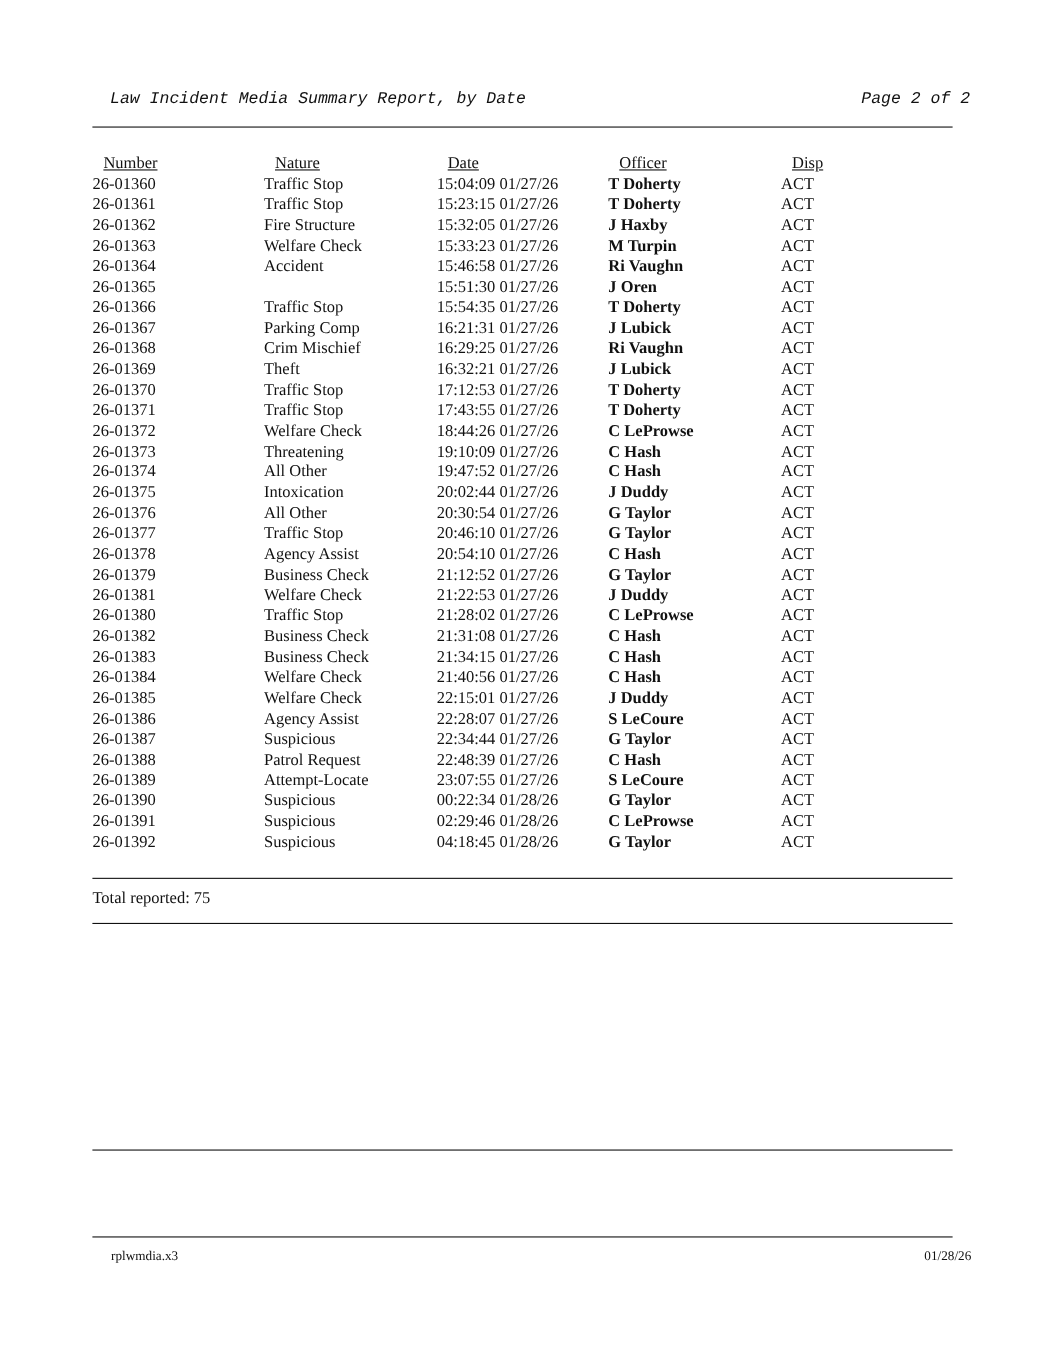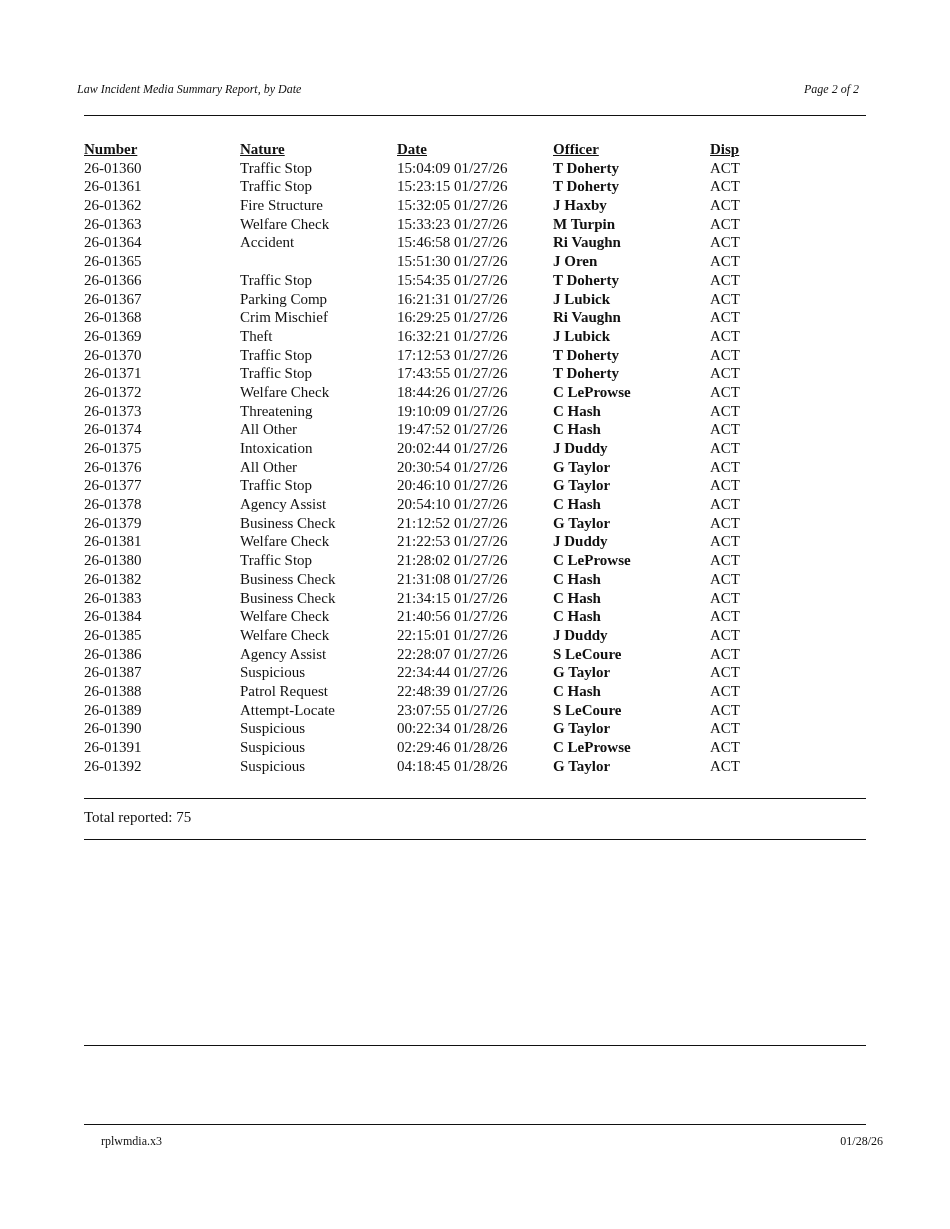--- a/index.html
+++ b/index.html
@@ -1,35 +1,35 @@
 <!DOCTYPE html>
 <html><head>
   <meta charset="utf-8">
   <style>
     html, body { margin: 0; padding: 0; background: #ffffff; }
     body { width: 950px; height: 1229px; position: relative; overflow: hidden; color: #111; }
     .page-header {
-      position: absolute; left: 77px; top: 82px; width: 782px; height: 22px;
-      font-family: Liberation Serif, serif; font-style: italic; font-size: 12px;
+      position: absolute; left: 100px; top: 82px; width: 782px; height: 22px;
+      font-family: Liberation Mono, monospace; font-style: italic; font-size: 15px;
     }
     .page-header .title { position: absolute; left: 0; top: 0; }
     .page-header .pageno { position: absolute; right: 0; top: 0; }
     .rule { position: absolute; left: 84px; width: 782px; height: 0; border-top: 1.6px solid #111; }
     .table {
       position: absolute; left: 84px; top: 140px; width: 782px;
       font-family: "Liberation Serif", serif; font-size: 15px;
     }
     .row { position: relative; height: 18.7px; line-height: 18.7px; white-space: nowrap; }
     .row span { position: absolute; top: 0; }
     .c0 { left: 0; }
     .c1 { left: 156px; }
     .c2 { left: 313px; }
     .c3 { left: 469px; font-weight: bold; }
     .c4 { left: 626px; text-align: center; }
-    .hdr span { font-weight: bold; text-decoration: underline; }
+    .hdr span { font-weight: normal; text-decoration: underline; margin-left: 10px; }
     .total {
       position: absolute; left: 84px; top: 809px;
       font-family: "Liberation Serif", serif; font-size: 15px;
     }
     .includes {
       position: absolute; left: 84px; top: 1056px; width: 782px;
       font-family: "Liberation Serif", serif; font-size: 15px; line-height: 19px;
     }
     .includes .label { font-weight: bold; display: block; }
     .footer {

